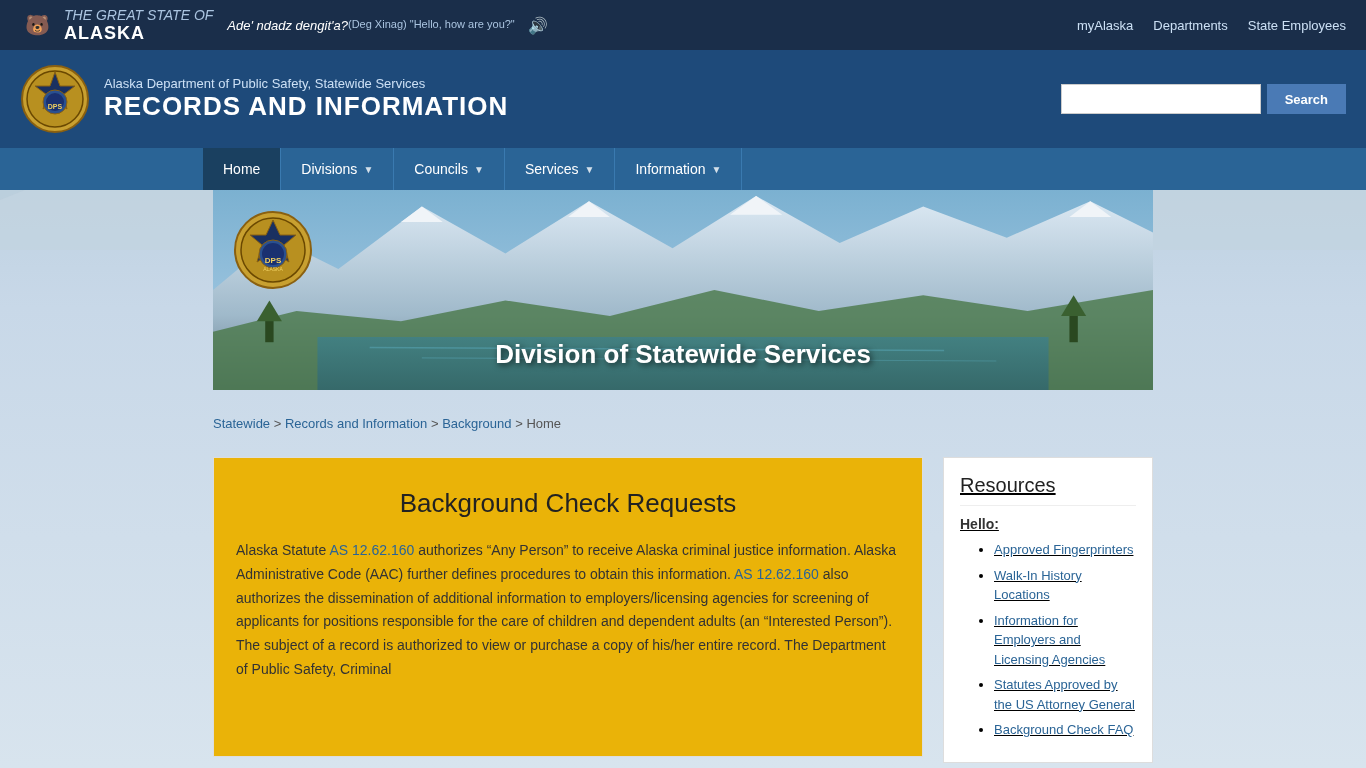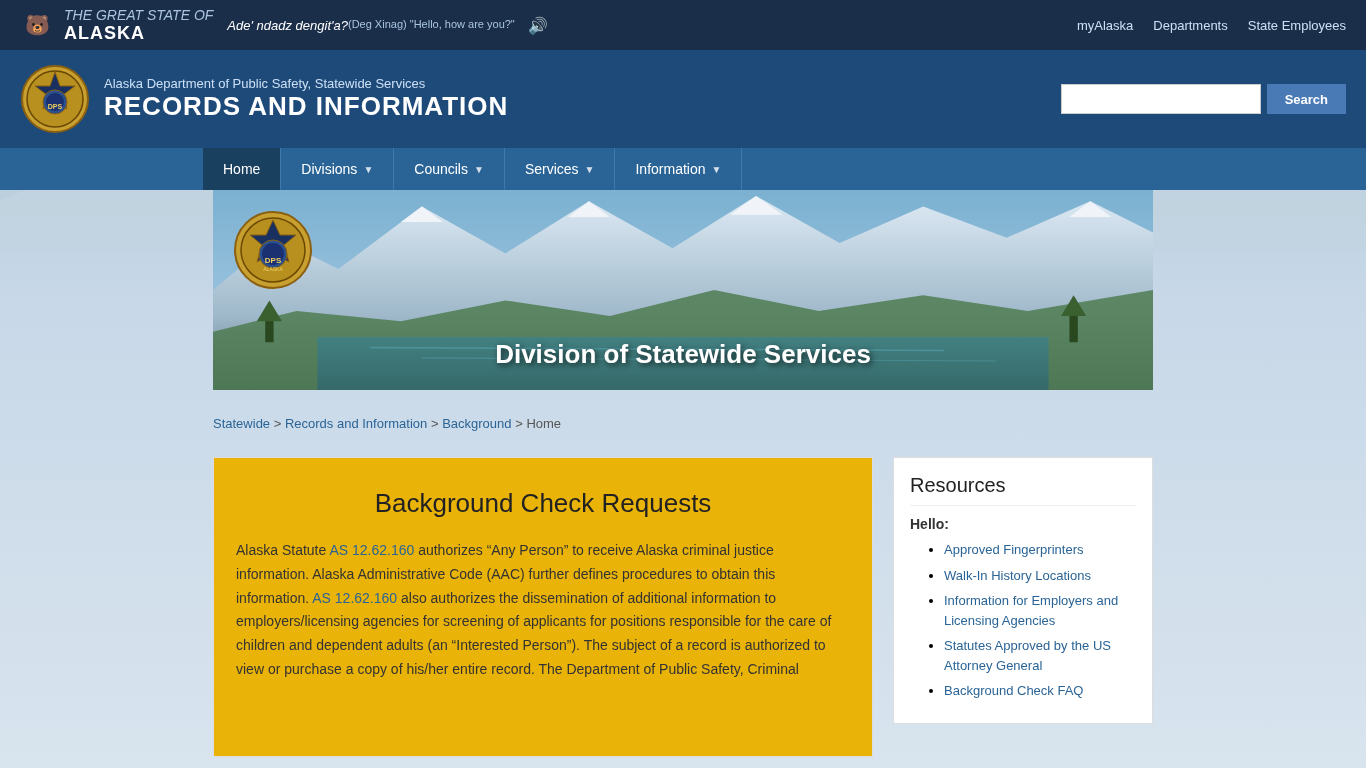--- a/index.html
+++ b/index.html
@@ -222,22 +222,23 @@
       line-height: 1.7;
       color: #333;
     }
     #main-content a {
       color: #2a6496;
       text-decoration: none;
     }
 
     
     #sidebar {
-      width: 260px;
+      width: 210px;
       flex-shrink: 0;
+      text-decoration: underline;
     }
     #resources-box {
       background: #fff;
       border: 1px solid #ddd;
       padding: 16px;
     }
     #resources-heading {
       font-size: 20px;
       font-weight: normal;
       color: #222;

